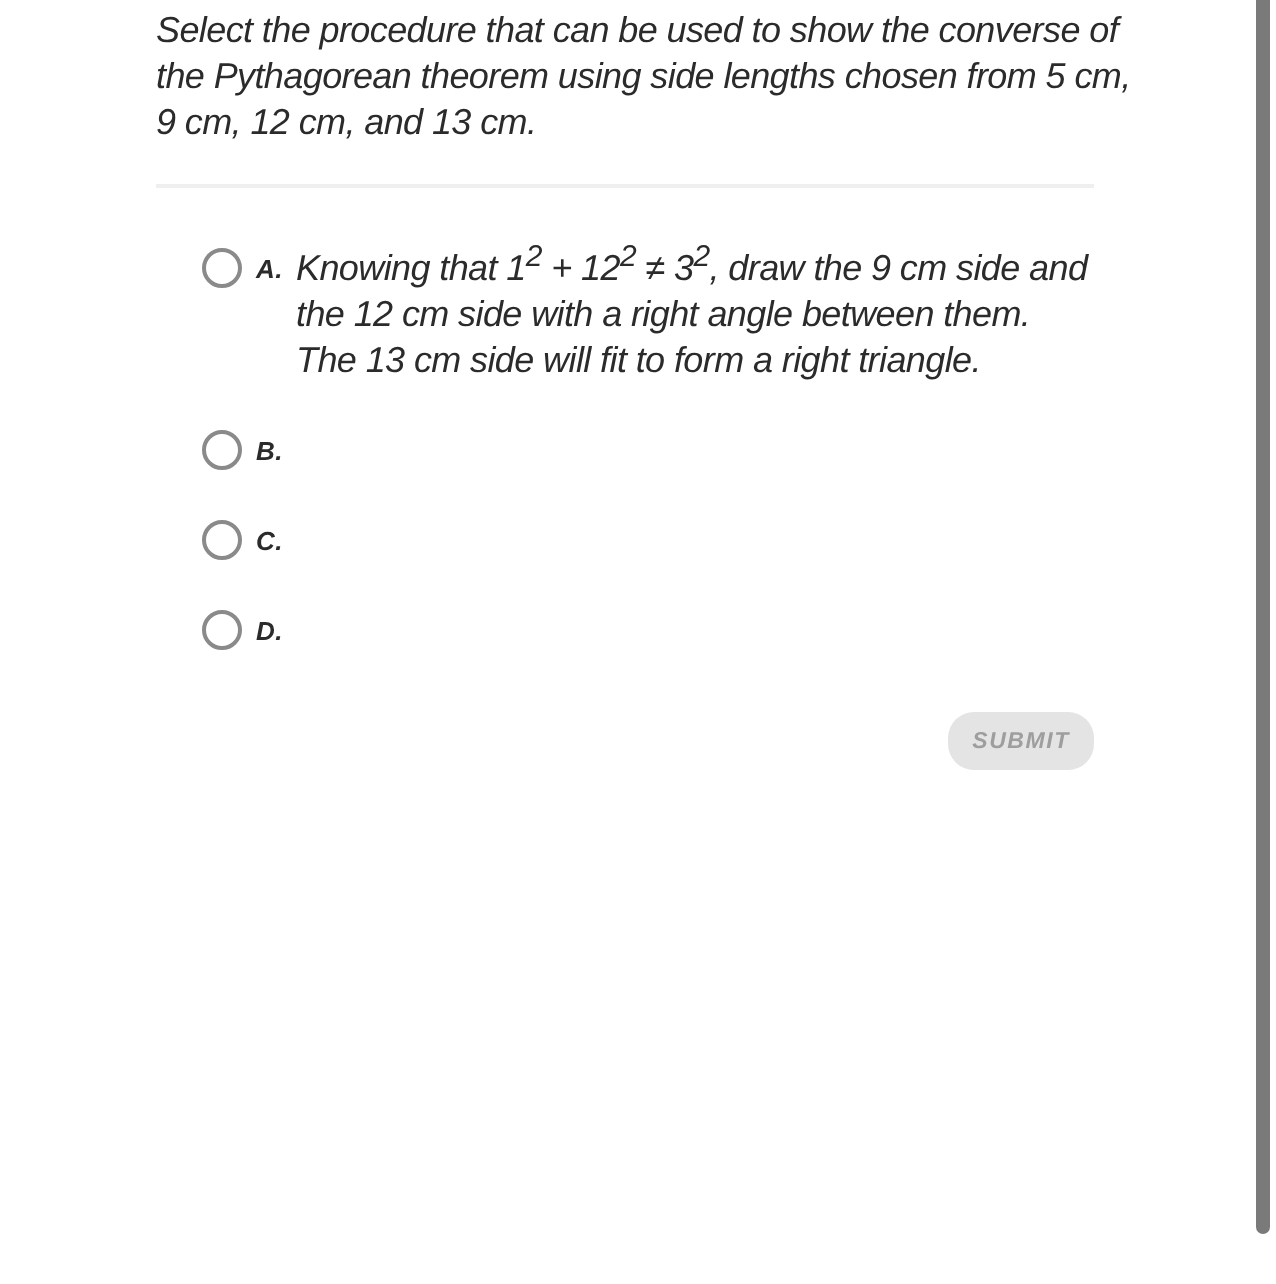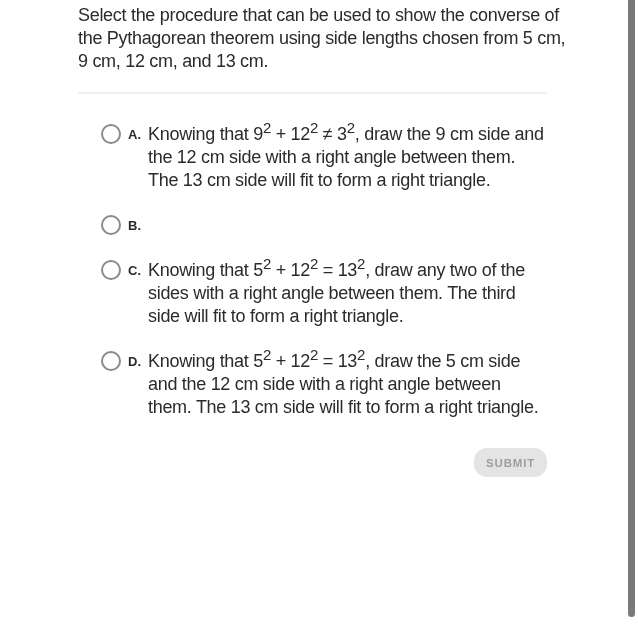--- a/index.html
+++ b/index.html
@@ -4,21 +4,21 @@
 <style>
   :root {
     --page-bg: #ffffff;
     --text: #2b2b2b;
     --radio-border: #8a8a8a;
     --divider: #efefef;
     --submit-bg: #e4e4e4;
     --submit-text: #9e9e9e;
     --scrollbar: #7a7a7a;
   }
-  * { box-sizing: border-box; }
+  * { box-sizing: border-box; font-style: italic; }
   html, body { margin: 0; padding: 0; }
   body {
     width: 638px;
     height: 642px;
     background: var(--page-bg);
     font-family: "Liberation Sans", sans-serif;
     color: var(--text);
     overflow: hidden;
     position: relative;
   }
@@ -122,38 +122,36 @@
 
   <div class="question">Select the procedure that can be used to show the converse of the Pythagorean theorem using side lengths chosen from 5 cm, 9 cm, 12 cm, and 13 cm.</div>
 
   <div class="divider"></div>
 
   <div class="options">
 
     <div class="option">
       <span class="radio"></span>
       <span class="letter">A.</span>
-      <div class="option-text"><span>Knowing that 9</span><span class="sup">2</span><span> + 12</span><span class="sup">2</span><span> ≠ 3</span><span class="sup">2</span><span>, draw the 9 cm side and the 12 cm side with a right angle between them. The 13 cm side will fit to form a right triangle.</span></div>
+      <div class="option-text"><span>Knowing that 1</span><span class="sup">2</span><span> + 12</span><span class="sup">2</span><span> ≠ 3</span><span class="sup">2</span><span>, draw the 9 cm side and the 12 cm side with a right angle between them. The 13 cm side will fit to form a right triangle.</span></div>
     </div>
 
     <div class="option">
       <span class="radio"></span>
       <span class="letter">B.</span>
     </div>
 
     <div class="option">
       <span class="radio"></span>
       <span class="letter">C.</span>
-      <div class="option-text"><span>Knowing that 5</span><span class="sup">2</span><span> + 12</span><span class="sup">2</span><span> = 13</span><span class="sup">2</span><span>, draw any two of the sides with a right angle between them. The third side will fit to form a right triangle.</span></div>
     </div>
 
     <div class="option">
       <span class="radio"></span>
       <span class="letter">D.</span>
-      <div class="option-text"><span>Knowing that 5</span><span class="sup">2</span><span> + 12</span><span class="sup">2</span><span> = 13</span><span class="sup">2</span><span>, draw the 5 cm side and the 12 cm side with a right angle between them. The 13 cm side will fit to form a right triangle.</span></div>
     </div>
 
   </div>
 
   <div class="submit-row">
     <button class="submit-btn">SUBMIT</button>
   </div>
 
 </div>
 

